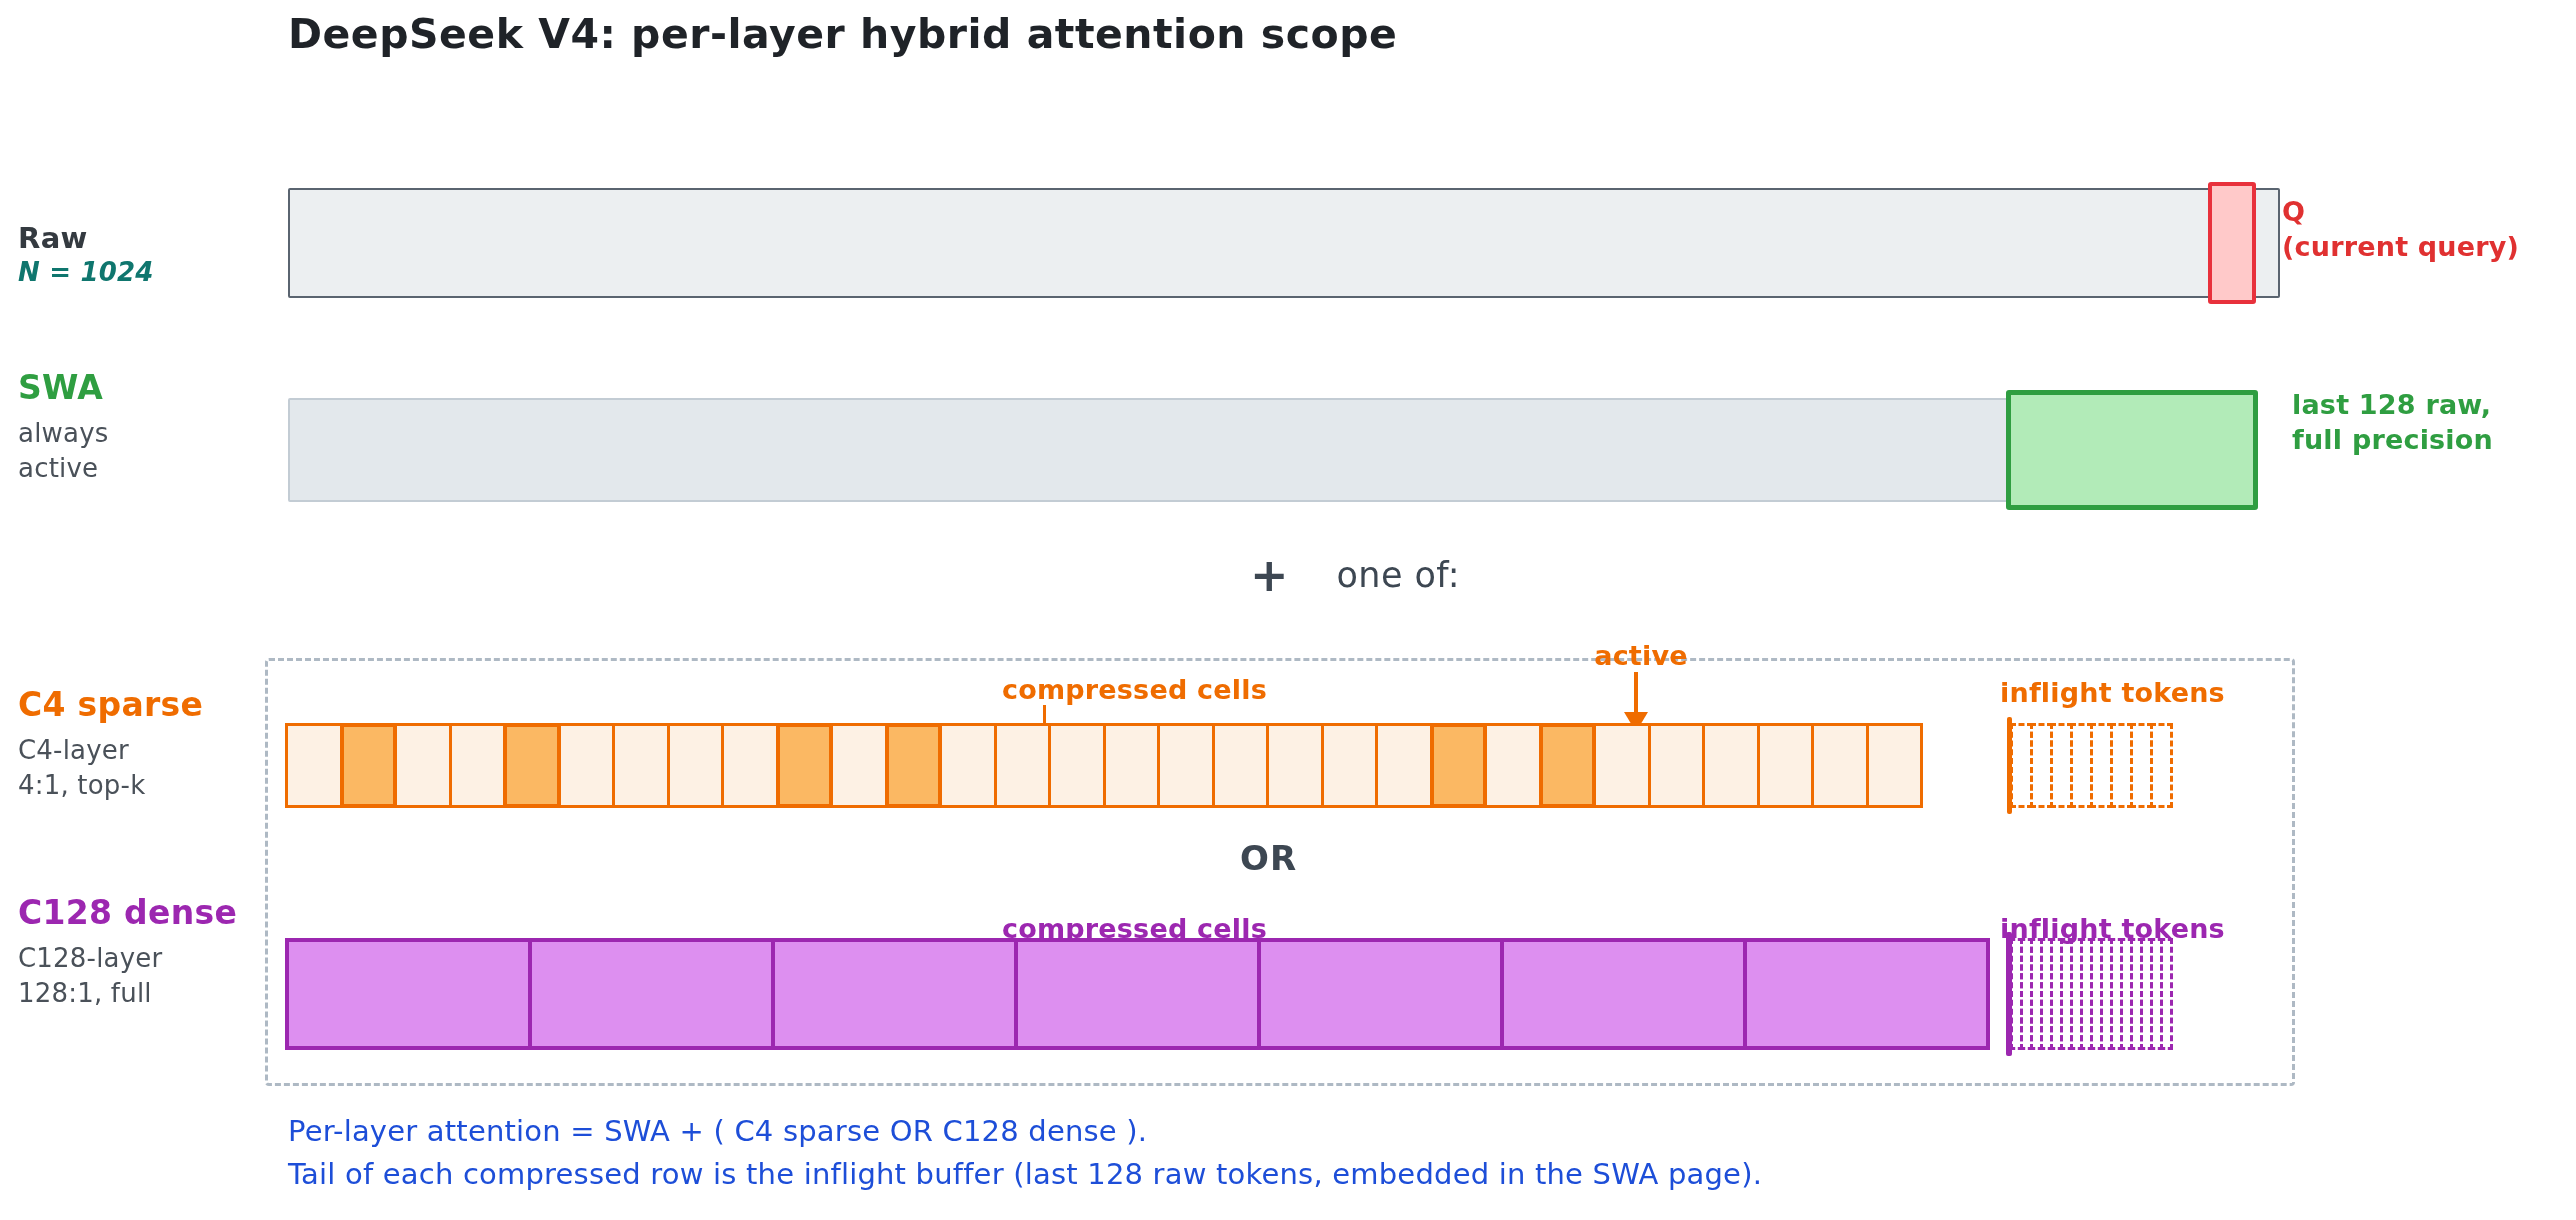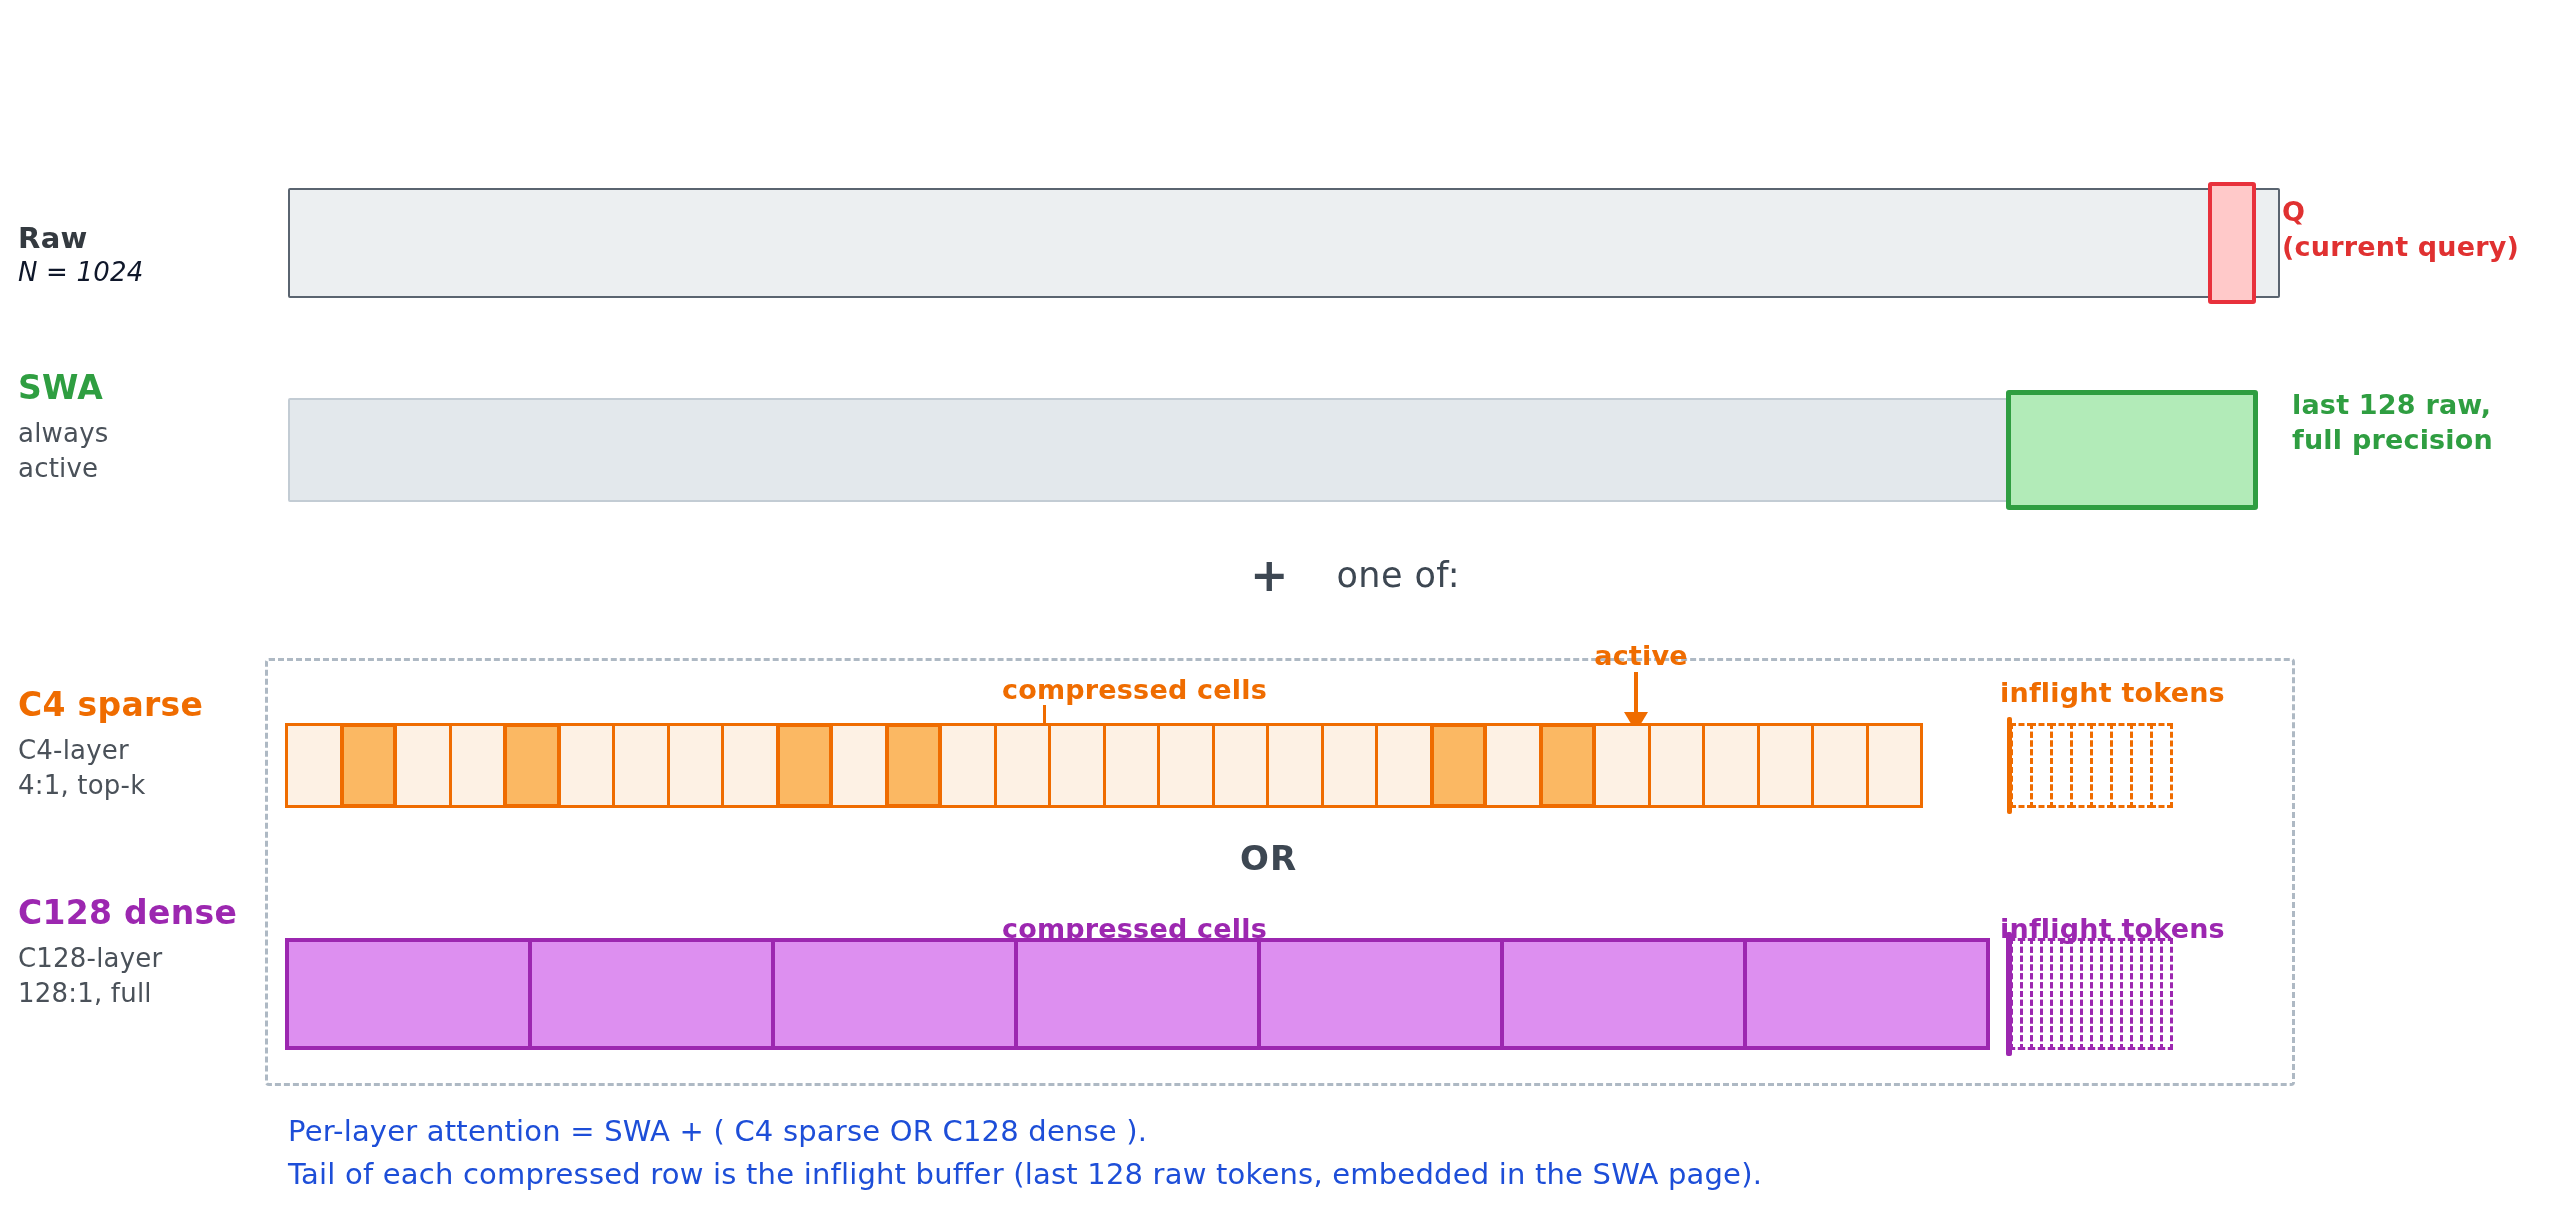--- a/index.html
+++ b/index.html
@@ -163,24 +163,25 @@
     left:288px;top:1110px;
     font-size:29px;color:#1d4ed8;line-height:1.47;font-weight:500;
     letter-spacing:.2px;white-space:nowrap;
   }
 </style>
 </head>
 <body>
 
 <div class="stage">
 
+  <div class="abs" id="title">DeepSeek V4: per-layer hybrid attention scope</div>
 
   <div class="abs row-label" style="left:18px;top:200px;">
     <div class="lab-head c-dark">Raw</div>
-    <div class="lab-sub" style="font-style:italic;font-weight:400;color:#0f172a;">N = 1024</div>
+    <div class="lab-sub" style="font-style:italic;font-weight:700;color:#0f766e;">N = 1024</div>
   </div>
 
   <div class="abs bar" id="raw-bar" style="left:288px;top:188px;width:1992px;height:110px;"></div>
 
   <div class="abs qcell" id="q-cell" style="left:2208px;top:182px;width:48px;height:122px;"></div>
 
   <div class="abs side-note c-red" style="left:2282px;top:195px;">
     <div>Q</div>
     <div>(current query)</div>
   </div>

